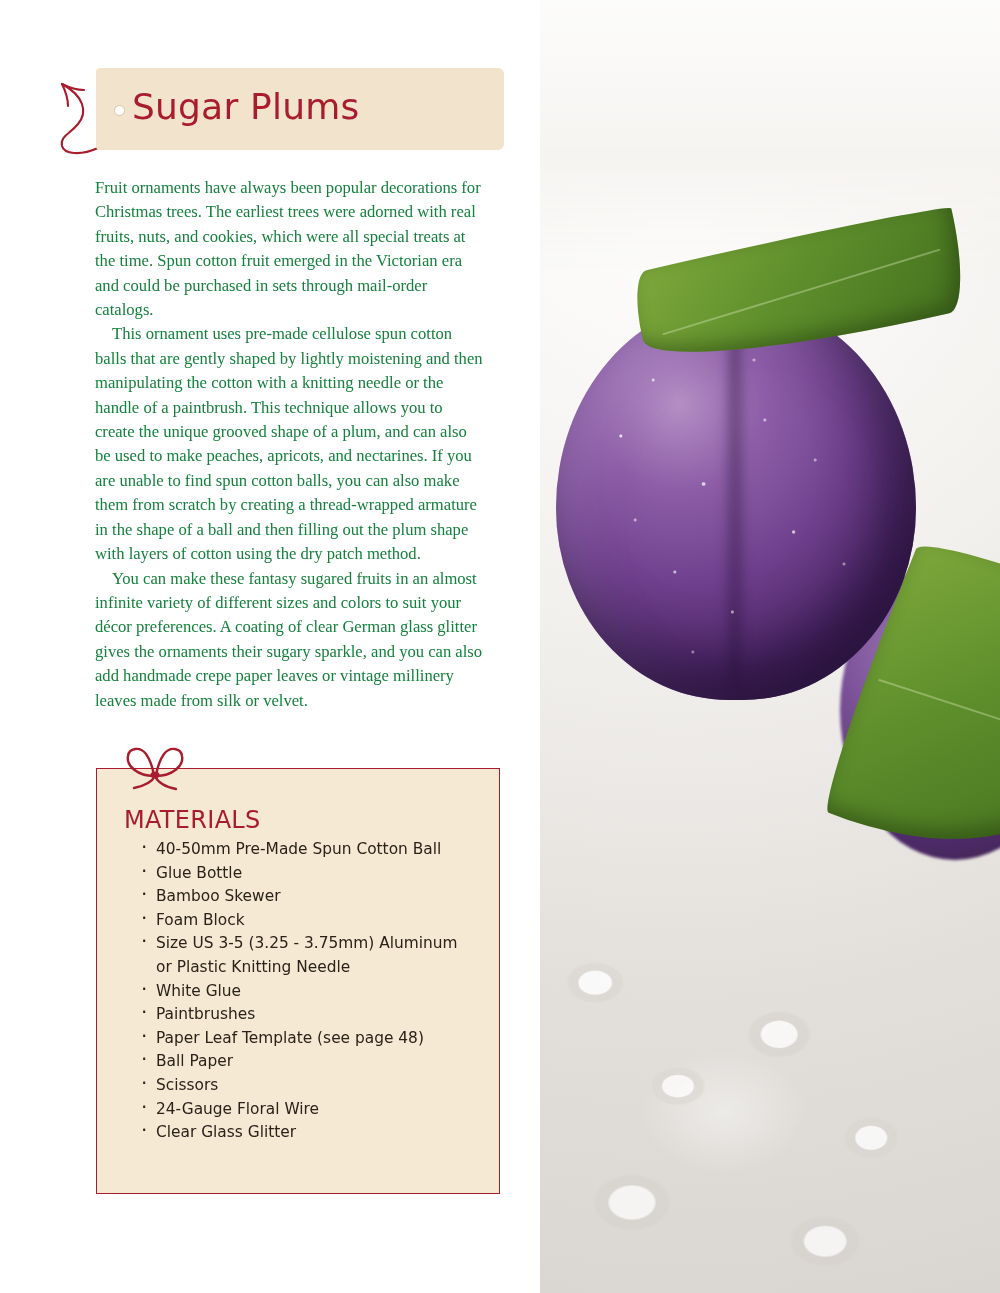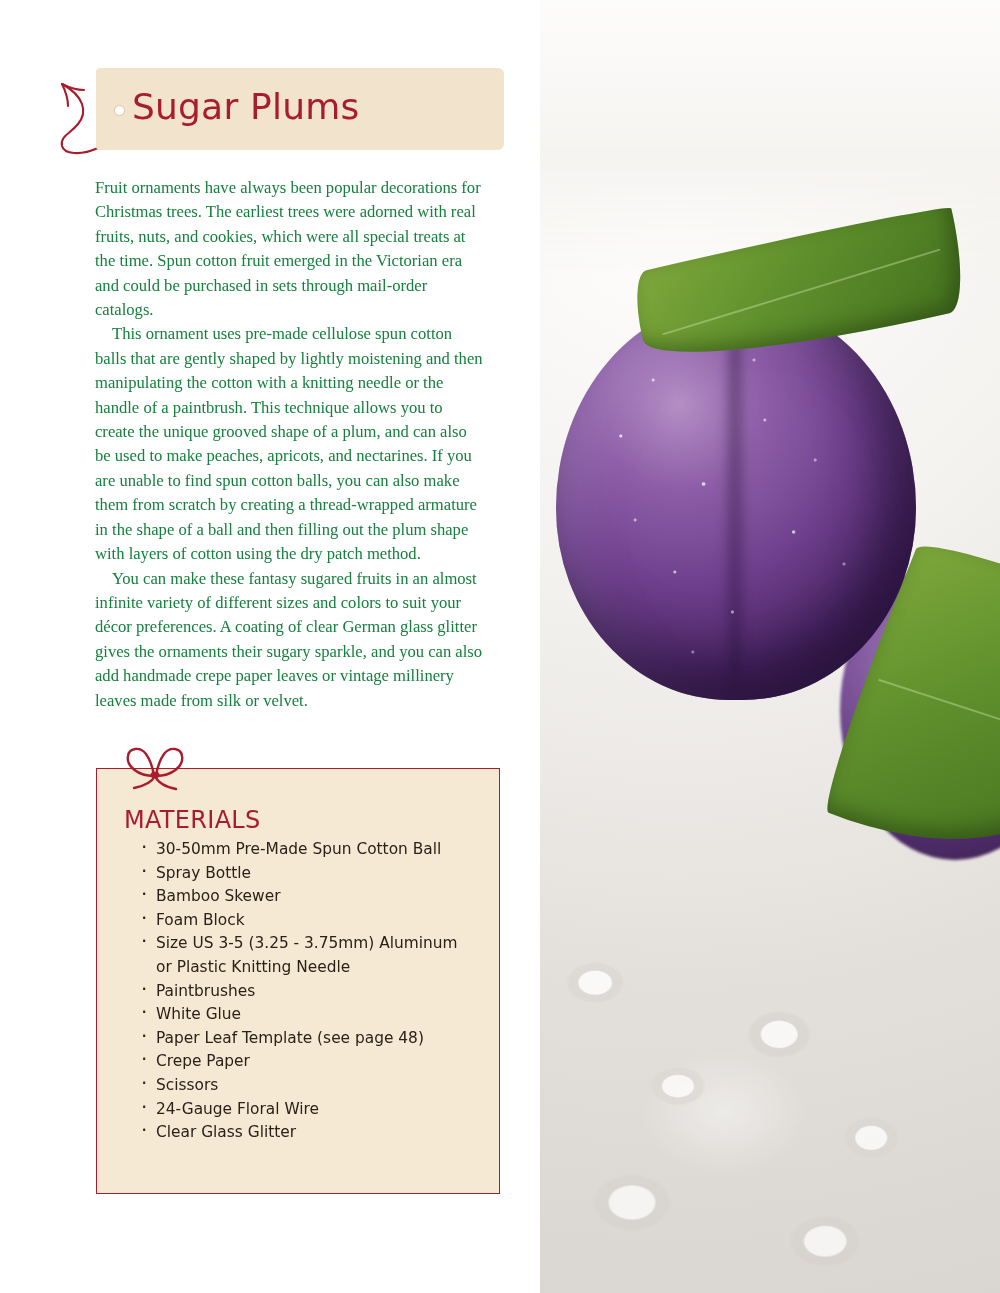--- a/index.html
+++ b/index.html
@@ -287,29 +287,29 @@
     <path d="M46 40 C 30 40, 18 30, 20 20 C 21 12, 32 10, 38 18 C 43 25, 45 33, 46 40 Z" fill="none" stroke="#a81c2d" stroke-width="2.4" stroke-linejoin="round"></path>
     <path d="M48 40 C 64 40, 76 30, 74 20 C 73 12, 62 10, 56 18 C 51 25, 49 33, 48 40 Z" fill="none" stroke="#a81c2d" stroke-width="2.4" stroke-linejoin="round"></path>
     <path d="M47 40 C 44 46, 36 50, 26 52" fill="none" stroke="#a81c2d" stroke-width="2.4" stroke-linecap="round"></path>
     <path d="M47 40 C 50 47, 58 51, 68 53" fill="none" stroke="#a81c2d" stroke-width="2.4" stroke-linecap="round"></path>
     <ellipse cx="47" cy="39" rx="4.5" ry="3.2" fill="#a81c2d"></ellipse>
   </svg>
 
   <div class="materials-title">MATERIALS</div>
 
   <ul class="materials-list">
-    <li>30-50mm Pre-Made Spun Cotton Ball</li>
-    <li>Spray Bottle</li>
+    <li>40-50mm Pre-Made Spun Cotton Ball</li>
+    <li>Glue Bottle</li>
     <li>Bamboo Skewer</li>
     <li>Foam Block</li>
     <li>Size US 3-5 (3.25 - 3.75mm) Aluminum or Plastic Knitting Needle</li>
+    <li>White Glue</li>
     <li>Paintbrushes</li>
-    <li>White Glue</li>
     <li>Paper Leaf Template (see page 48)</li>
-    <li>Crepe Paper</li>
+    <li>Ball Paper</li>
     <li>Scissors</li>
     <li>24-Gauge Floral Wire</li>
     <li>Clear Glass Glitter</li>
   </ul>
 </div>
 
 <div class="photo" aria-label="Purple glitter-covered spun cotton sugar plum ornaments with green crepe paper leaves on white embroidered linen">
   <div class="cloth"></div>
   <div class="cloth-texture"></div>
   <div class="blur-top"></div>

